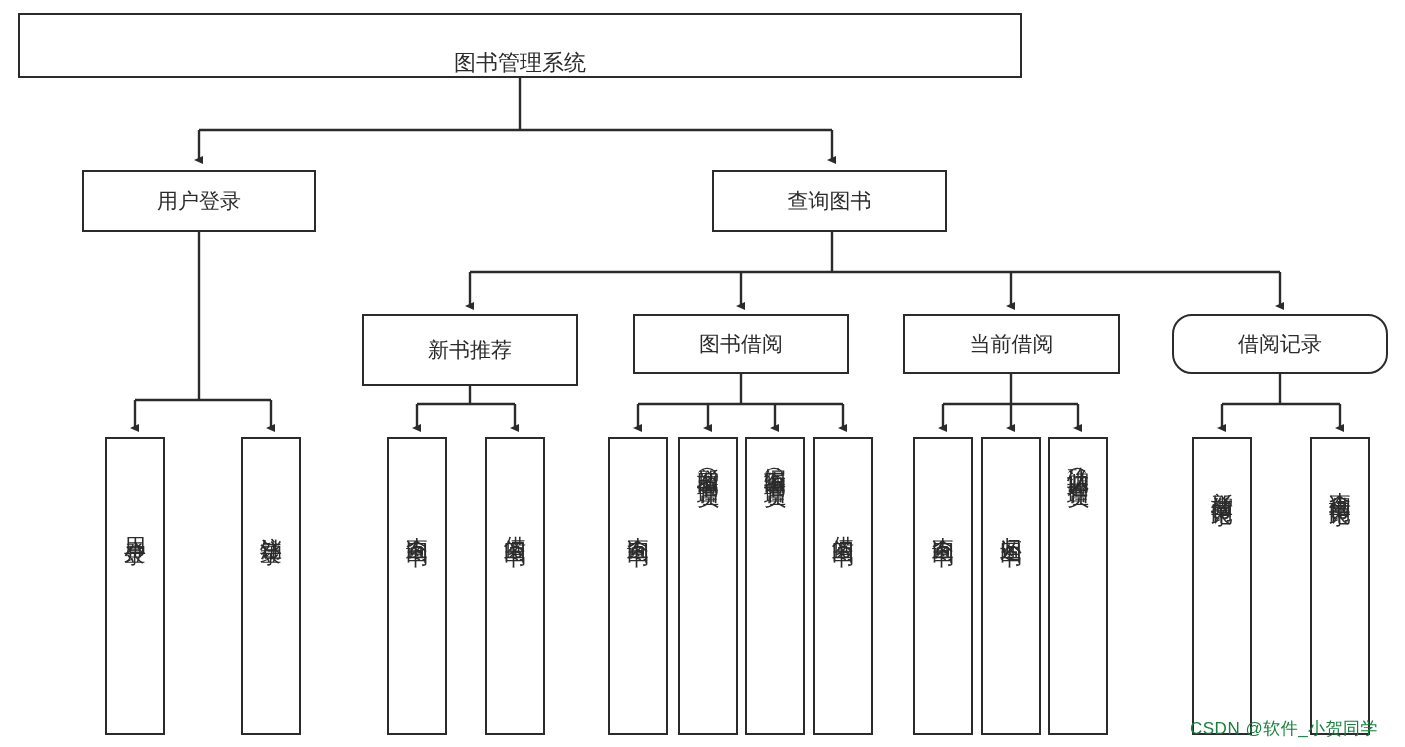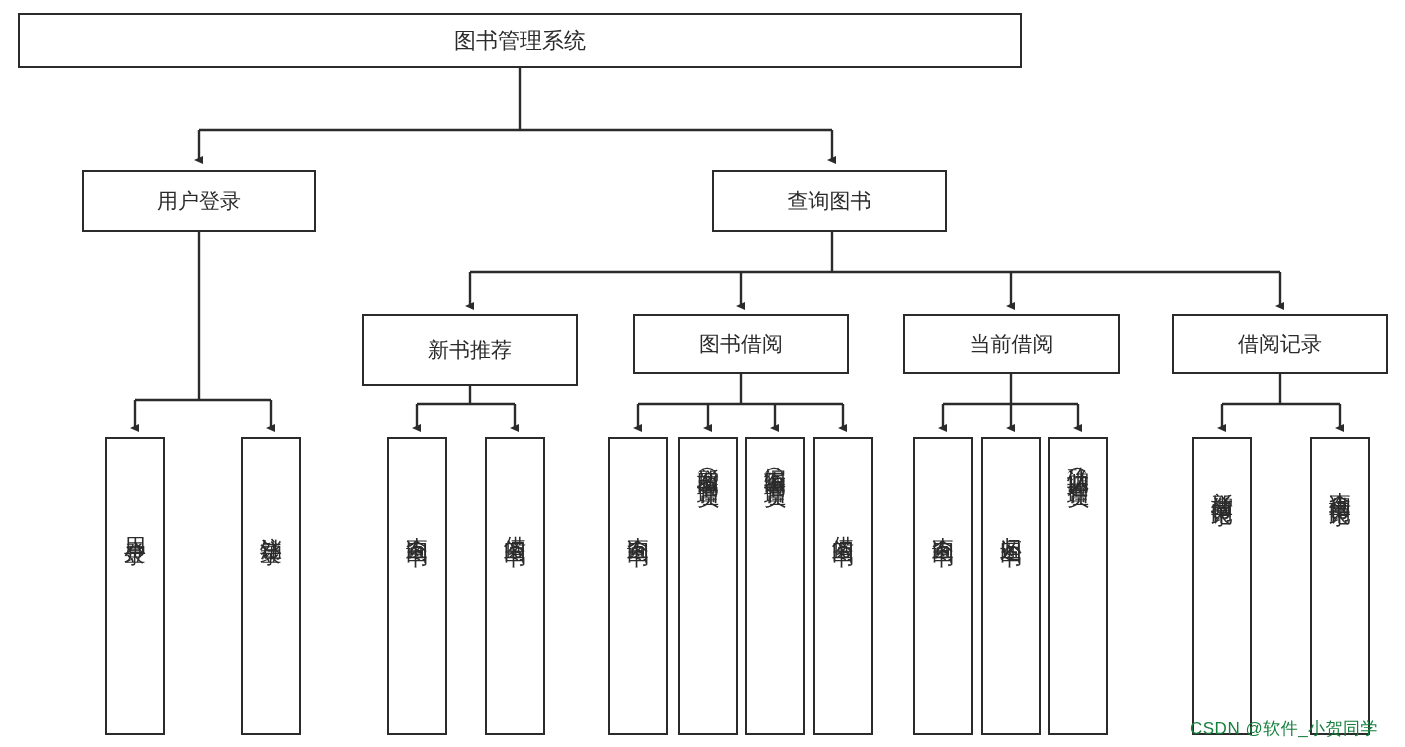--- a/index.html
+++ b/index.html
@@ -119,41 +119,41 @@
       <path d="M1011,404 L1011,428" marker-end="url(#arrow)"></path>
       <path d="M1078,404 L1078,428" marker-end="url(#arrow)"></path>
 
       <path d="M1280,374 L1280,404"></path>
       <path d="M1222,404 L1340,404"></path>
       <path d="M1222,404 L1222,428" marker-end="url(#arrow)"></path>
       <path d="M1340,404 L1340,428" marker-end="url(#arrow)"></path>
     </g>
   </svg>
 
-  <div class="node horiz root" style="left:18px; top:13px; width:1004px; height:55px;">
+  <div class="node horiz root" style="left:18px; top:13px; width:1004px; height:65px;align-items:flex-end;">
     <span class="label">图书管理系统</span>
   </div>
 
   <div class="node horiz" style="left:82px; top:170px; width:234px; height:62px;">
     <span class="label">用户登录</span>
   </div>
   <div class="node horiz" style="left:712px; top:170px; width:235px; height:62px;">
     <span class="label">查询图书</span>
   </div>
 
   <div class="node horiz" style="left:362px; top:314px; width:216px; height:72px;">
     <span class="label">新书推荐</span>
   </div>
   <div class="node horiz" style="left:633px; top:314px; width:216px; height:60px;">
     <span class="label">图书借阅</span>
   </div>
   <div class="node horiz" style="left:903px; top:314px; width:217px; height:60px;">
     <span class="label">当前借阅</span>
   </div>
-  <div class="node horiz" style="left:1172px; top:314px; width:216px; height:60px;">
+  <div class="node horiz" style="left:1172px; top:314px; width:216px; height:60px;border-radius:20px;">
     <span class="label">借阅记录</span>
   </div>
 
   <div class="node vert" style="left:105px; top:437px; width:60px; height:298px; padding-top:80px;">
     <span class="label">用户登录</span>
   </div>
   <div class="node vert" style="left:241px; top:437px; width:60px; height:298px; padding-top:80px;">
     <span class="label">注销登录</span>
   </div>
 

